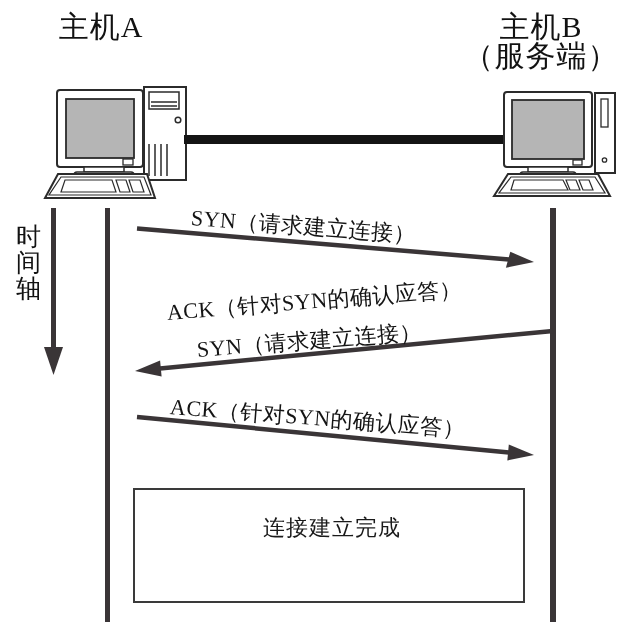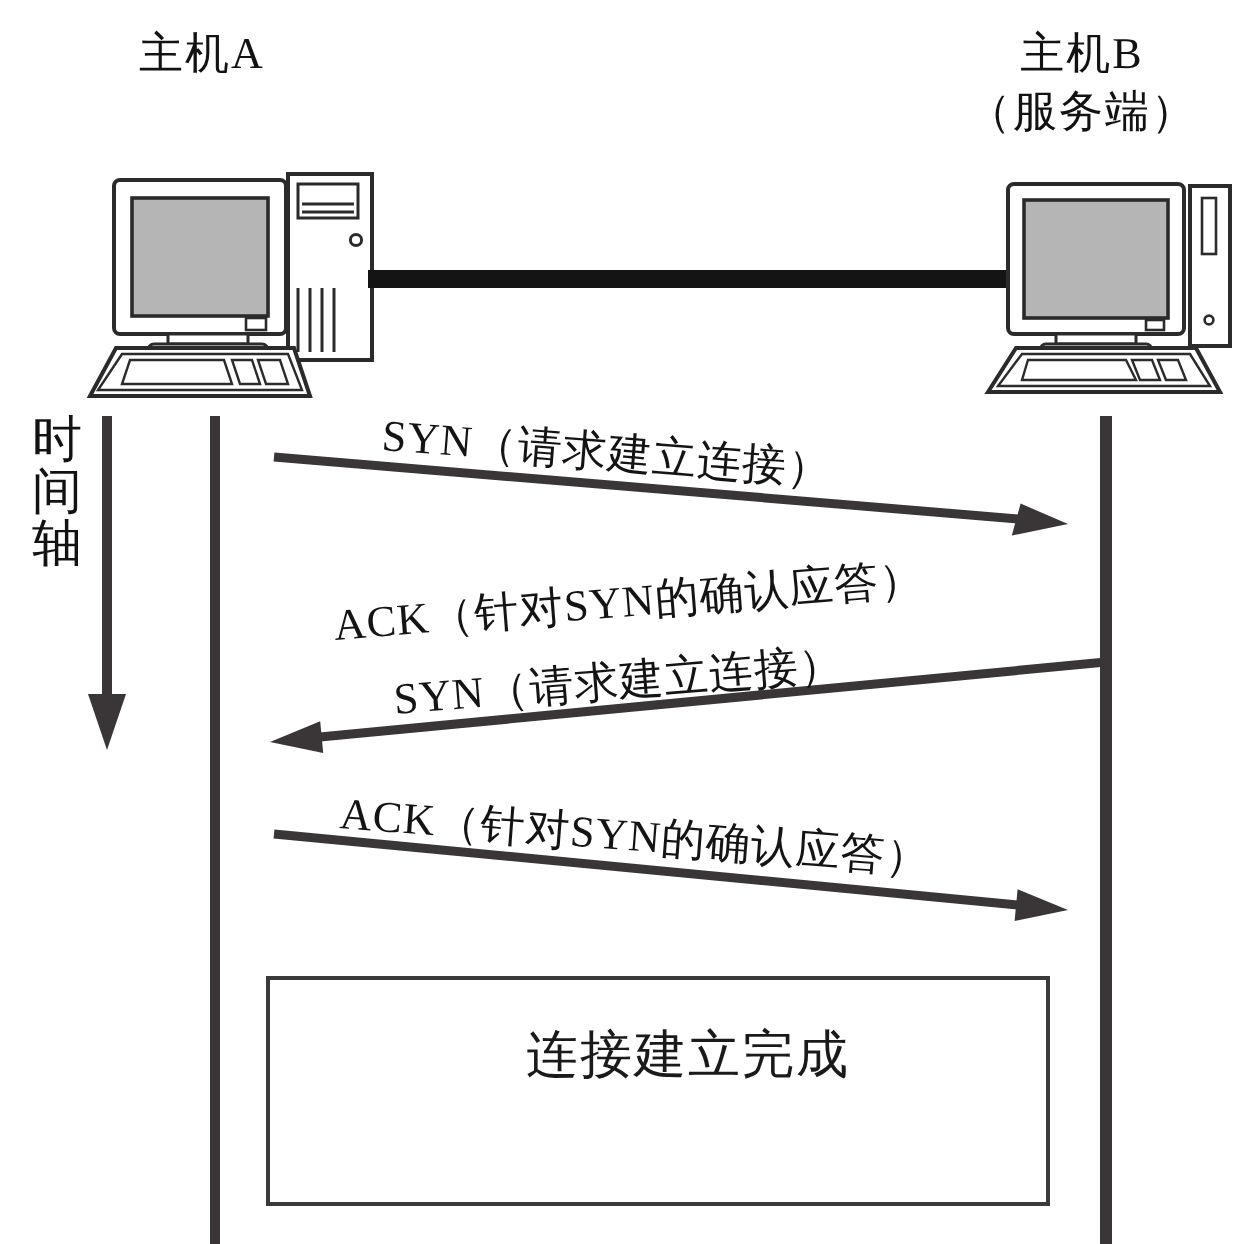--- a/index.html
+++ b/index.html
@@ -2,38 +2,38 @@
 <html><head>
 <meta charset="utf-8">
 <style>
   html,body{margin:0;padding:0;background:#fff;}
   .stage{
     position:relative;width:629px;height:622px;background:#ffffff;overflow:hidden;
     font-family:"Liberation Serif","DejaVu Serif",serif;color:#161616;
   }
   .abs{position:absolute;}
   .host-title{
-    width:182px;text-align:center;font-size:22px;line-height:29px;color:#121212;
+    width:182px;text-align:center;font-size:30px;line-height:29px;color:#121212;
     letter-spacing:1px;
   }
   .lifeline{background:#3a3537;}
   .cable{background:#141414;}
   .msg-label{
     white-space:nowrap;font-size:22px;letter-spacing:0.5px;color:#141414;
     transform-origin:0 0;line-height:24px;
   }
   .tilt-down{transform:rotate(4.4deg);}
   .tilt-up{transform:rotate(-4.6deg);}
   .time-label{
     width:28px;font-size:25px;line-height:26px;word-break:break-all;
     letter-spacing:0;color:#121212;
   }
   .note-box{
     width:392px;height:115px;border:2px solid #3a3a3a;background:#fff;
-    box-sizing:border-box;padding:20px 0 0 128px;font-size:26px;line-height:35px;
+    box-sizing:border-box;padding:20px 0 0 128px;font-size:22px;line-height:35px;
     color:#1a1a1a;letter-spacing:1px;
   }
   svg{display:block;}
 </style>
 </head>
 <body>
 
 <div class="stage">
 
   <div class="abs host-title" style="left:10px;top:12px;">
@@ -86,21 +86,21 @@
       <rect x="42" y="90" width="56" height="6" rx="3" stroke-width="1.5"></rect>
 
       <polygon points="30,92 120,92 132,114 16,114"></polygon>
       <polygon points="33,95 117,95 127,111 21,111" stroke-width="1.2" fill="none"></polygon>
       <polygon points="36,98 85,98 90,108 33,108" stroke-width="1.2" fill="none"></polygon>
       <polygon points="88,98 98,98 102,108 92,108" stroke-width="1.2" fill="none"></polygon>
       <polygon points="101,98 111,98 115,108 105,108" stroke-width="1.2" fill="none"></polygon>
     </g>
   </svg>
 
-  <div class="abs time-label" style="left:16px;top:208px;">时间轴</div>
+  <div class="abs time-label" style="left:16px;top:224px;">时间轴</div>
 
   <div class="abs lifeline" style="left:105px;top:208px;width:5px;height:414px;"></div>
   <div class="abs lifeline" style="left:550px;top:208px;width:6px;height:414px;"></div>
 
   <svg class="abs" style="left:0;top:0;" width="629" height="622" viewBox="0 0 629 622">
     <g fill="#3a3537" stroke="#3a3537">
 
       <g>
         <line x1="53.5" y1="208" x2="53.5" y2="350" stroke-width="5"></line>
         <polygon points="44,347 63,347 53.5,375" stroke="none"></polygon>

